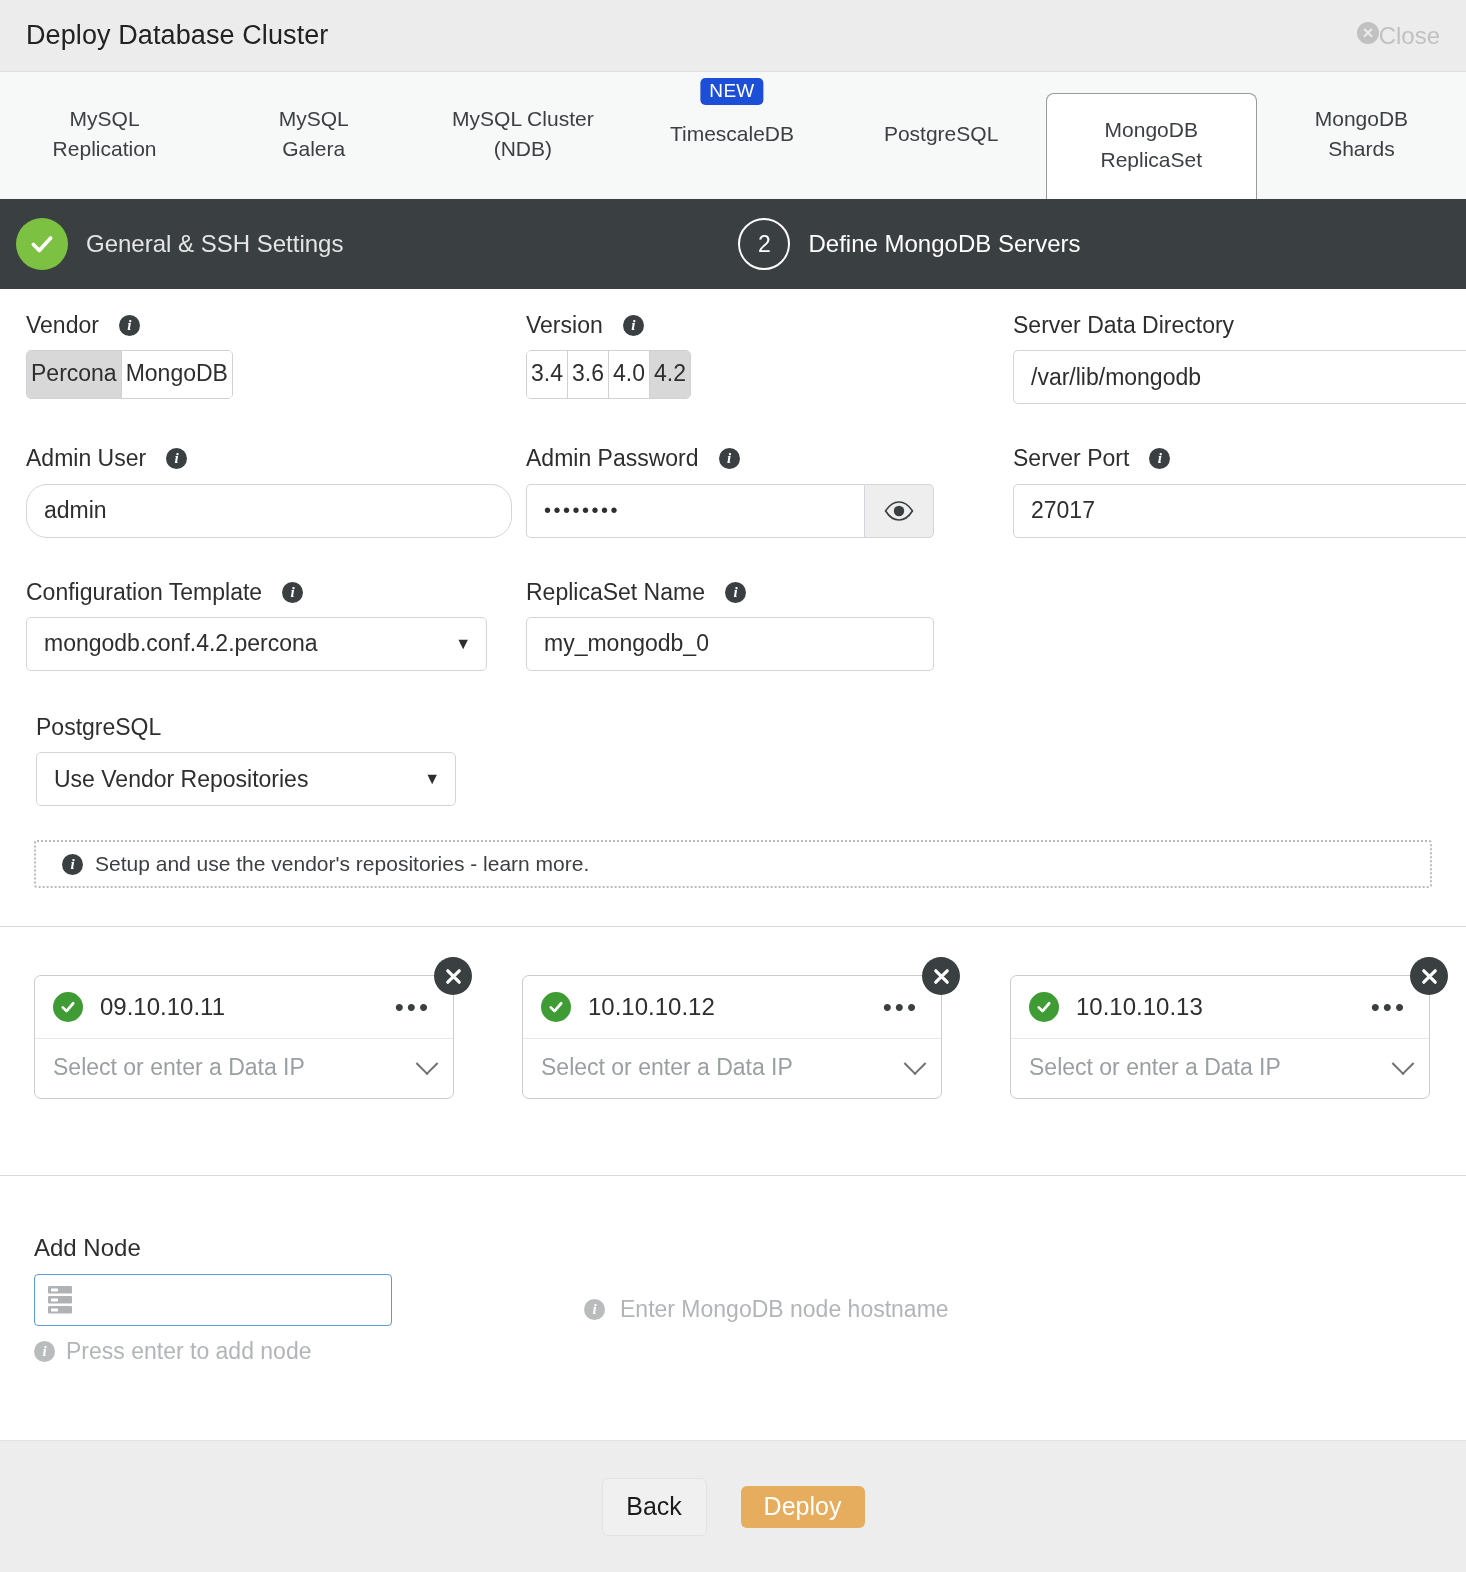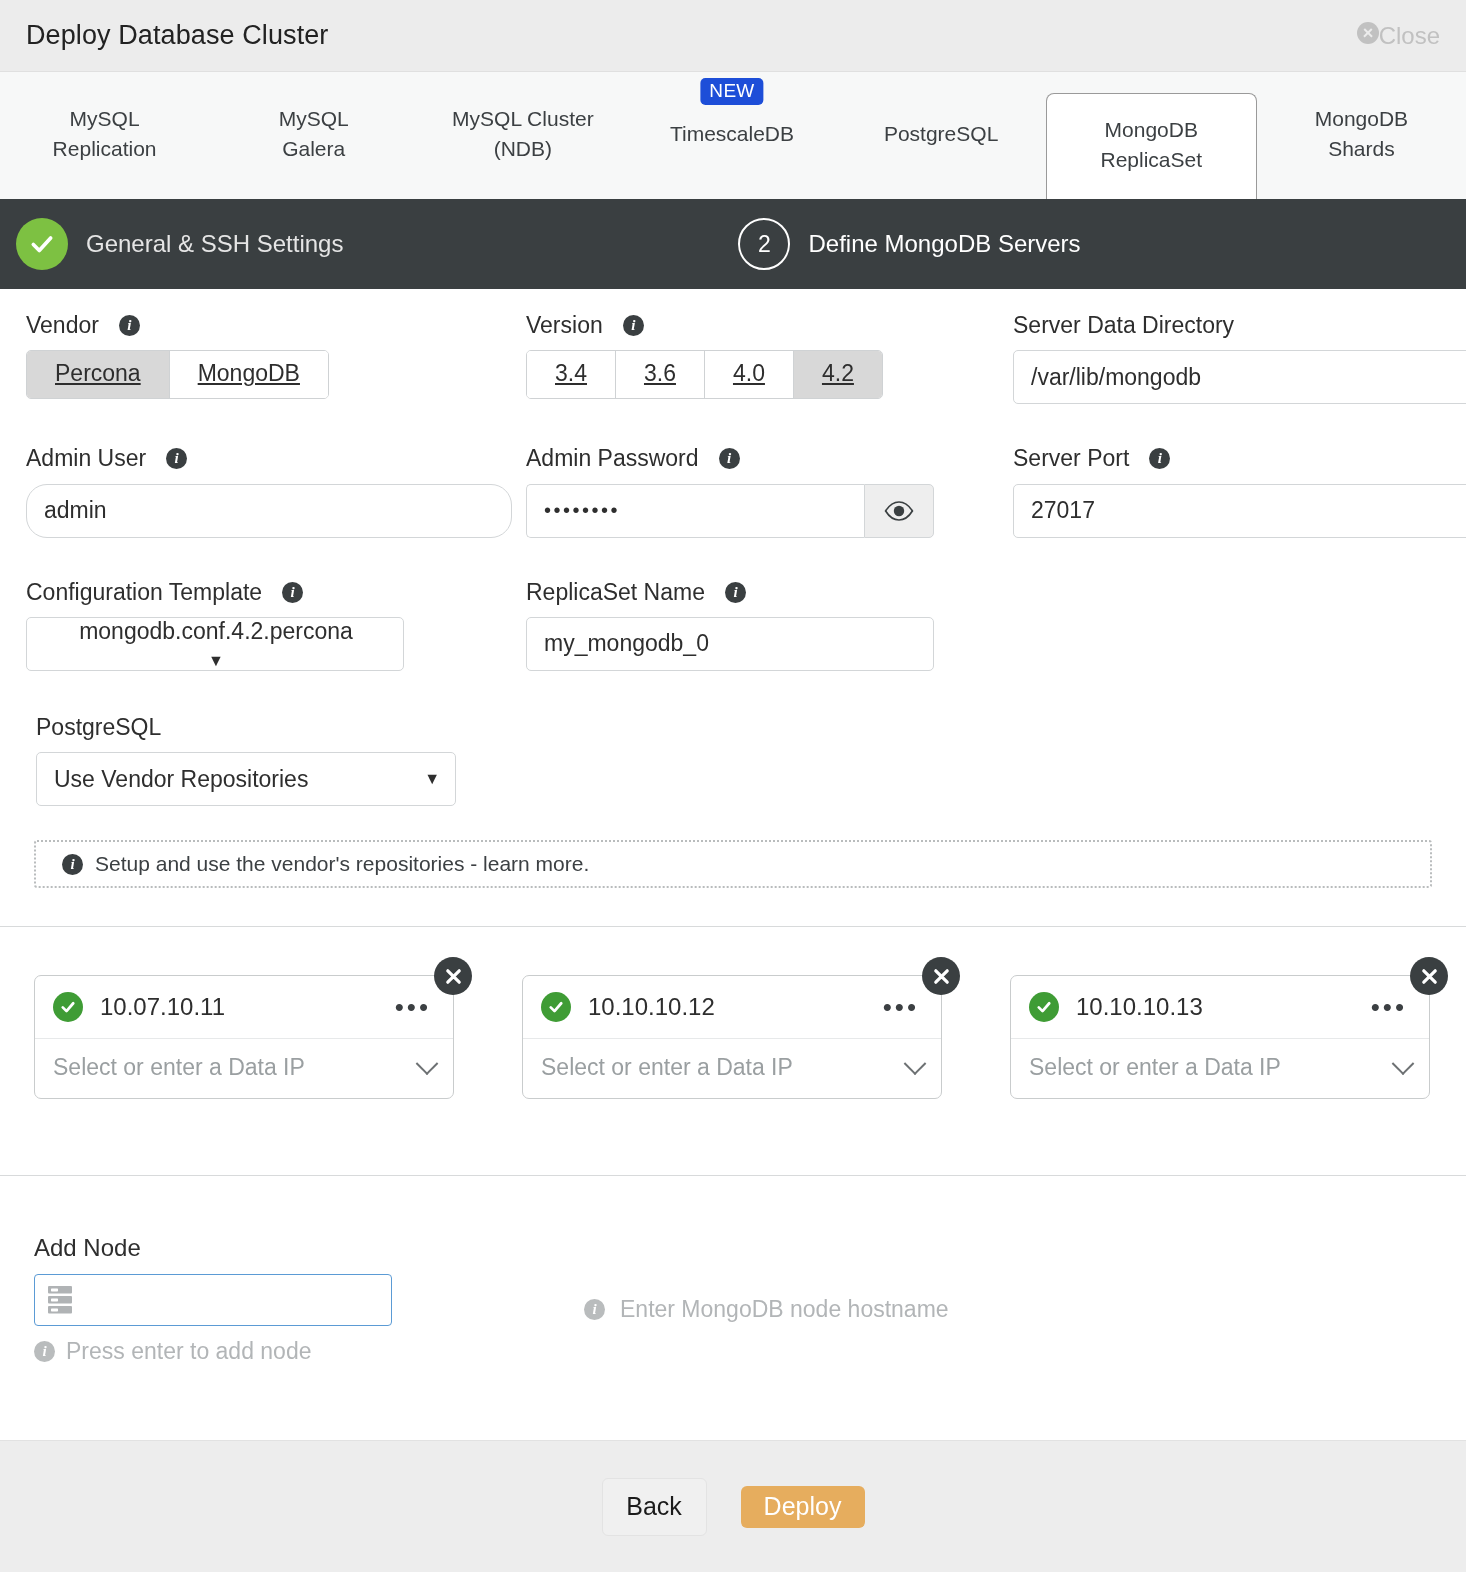--- a/index.html
+++ b/index.html
@@ -199,27 +199,26 @@
   
   .seg {
     display: inline-flex;
     border: 1px solid #cfd2d4;
     border-radius: 5px;
     overflow: hidden;
     background: #fff;
   }
   .seg .opt {
     font-size: 23px;
-    padding: 8px 28px 10px;
+    padding: 8px 4px 10px;
     color: #2e2e2e;
     background: #ffffff;
     border-right: 1px solid #cfd2d4;
     cursor: pointer;
     line-height: 1.25;
-    text-decoration: underline;
   }
   .seg .opt:last-child { border-right: none; }
   .seg .opt.sel { background: #d8d8d8; }
 
   
   .pwwrap { display: flex; width: 408px; }
   .pwwrap .txtinput {
     flex: 1;
     border-radius: 5px 0 0 5px;
     border-right: none;
@@ -543,21 +542,21 @@
     </div>
   </div>
 
   <div class="form-grid" style="padding-top:42px;">
 
     <div class="field">
       <div class="flabel">
         <span>Configuration Template</span>
         <span class="info-i">i</span>
       </div>
-      <div class="sel-box" style="width:378px;flex-direction:column;">
+      <div class="sel-box" style="width:461px;">
         <span>mongodb.conf.4.2.percona</span>
         <span class="caret">▼</span>
       </div>
     </div>
 
     <div class="field">
       <div class="flabel">
         <span>ReplicaSet Name</span>
         <span class="info-i">i</span>
       </div>
@@ -592,21 +591,21 @@
       <svg width="19" height="19" viewBox="0 0 20 20" aria-hidden="true">
         <path d="M4 4 L16 16 M16 4 L4 16" stroke="#ffffff" stroke-width="3.4" stroke-linecap="round"></path>
       </svg>
     </div>
     <div class="node-head">
       <span class="check-circle">
         <svg width="18" height="18" viewBox="0 0 24 24" aria-hidden="true">
           <path d="M5 12.5 L10 17.5 L19 7" fill="none" stroke="#ffffff" stroke-width="3.6" stroke-linecap="round" stroke-linejoin="round"></path>
         </svg>
       </span>
-      <span class="node-ip">10.07.10.11</span>
+      <span class="node-ip">09.10.10.11</span>
       <span class="dots">•••</span>
     </div>
     <div class="node-foot">
       <span>Select or enter a Data IP</span>
       <span class="chev"></span>
     </div>
   </div>
 
   <div class="nodecard">
     <div class="node-x">

